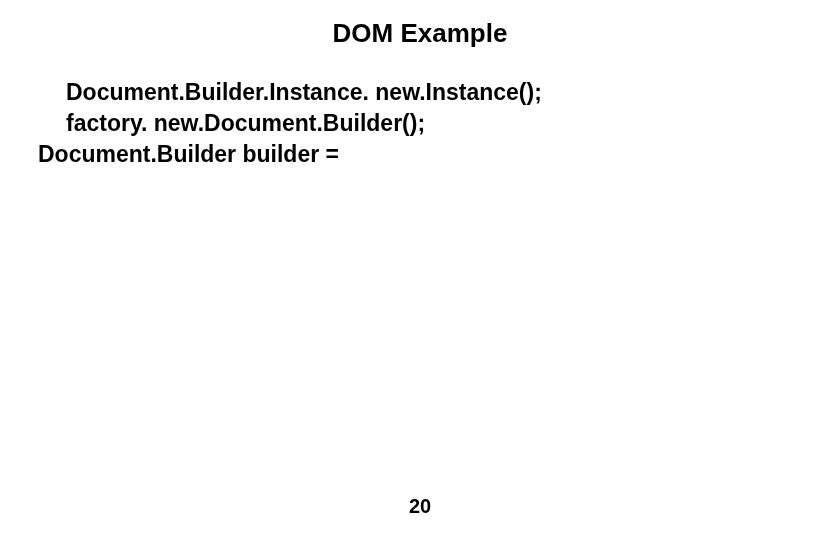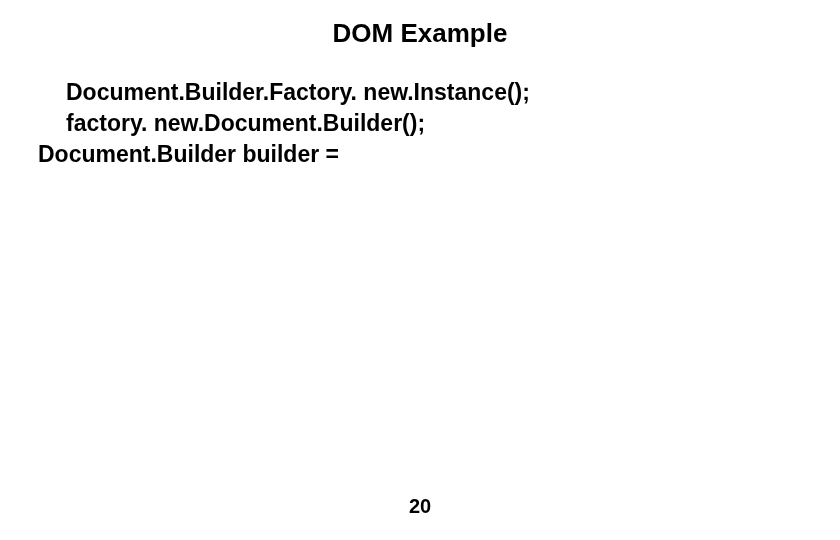--- a/index.html
+++ b/index.html
@@ -50,18 +50,18 @@
       font-weight: bold;
       color: #000;
     }
   </style>
 </head>
 <body>
 
 <div class="slide">
   <h1 class="title">DOM Example</h1>
   <div class="content">
-    <span class="line indent">Document.Builder.Factory. new.Instance();</span>
+    <span class="line indent">Document.Builder.Instance. new.Instance();</span>
     <span class="line indent">factory. new.Document.Builder();</span>
     <span class="line">Document.Builder builder =</span>
   </div>
   <div class="page-number">20</div>
 </div>
 
 </body></html>

